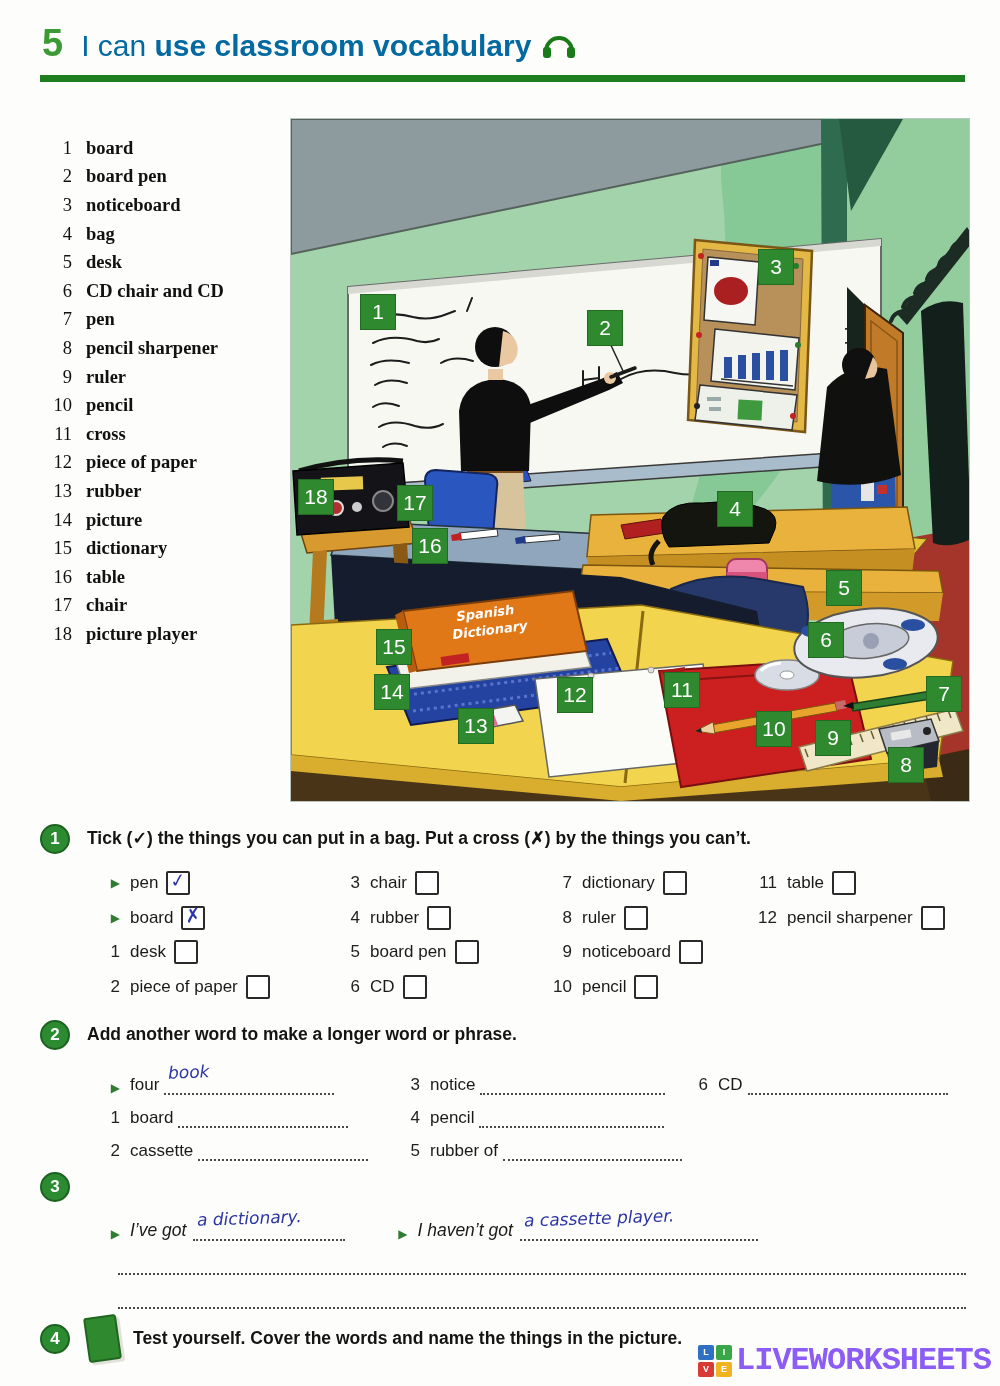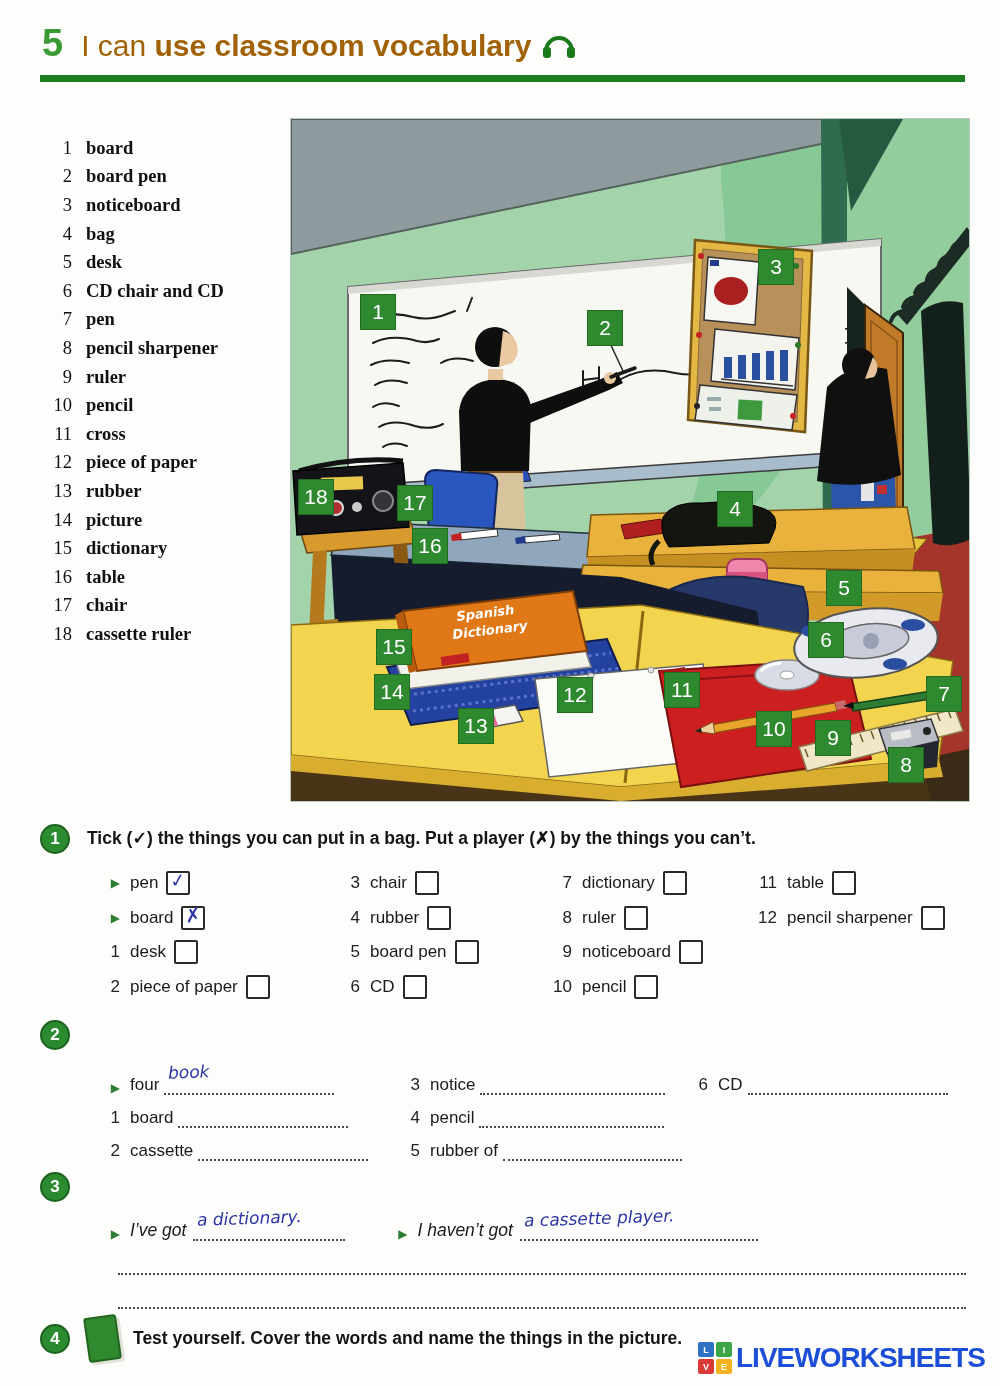--- a/index.html
+++ b/index.html
@@ -2,21 +2,21 @@
 <html><head>
 <meta charset="utf-8">
 <style>
   html,body{margin:0;padding:0;background:#ffffff;}
   .page{position:relative;width:1000px;height:1386px;background:#fdfdfb;overflow:hidden;
         font-family:"Liberation Sans",sans-serif;color:#1a1a1a;}
 
   
   .hdr{position:absolute;left:42px;top:22px;width:925px;display:flex;align-items:baseline;}
   .hdr-num{color:#3c9a35;font-weight:bold;font-size:38px;margin-right:18px;}
-  .hdr-title{font-size:30px;color:#a16207;}
+  .hdr-title{font-size:30px;color:#0369a1;}
   .hdr-title .emph{font-weight:bold;}
   .hp{margin-left:10px;transform:translateY(3px);}
   .hdr-rule{position:absolute;left:40px;top:75px;width:925px;height:7px;background:#1e7d1e;}
 
   
   .wordlist{position:absolute;left:40px;top:134px;font-family:"Liberation Serif",serif;font-size:18.5px;color:#111;}
   .wl-row{display:flex;align-items:center;height:28.6px;}
   .wl-num{width:32px;text-align:right;margin-right:14px;}
   .wl-word{font-weight:bold;}
 
@@ -68,21 +68,21 @@
 
   .ex4-row{display:flex;align-items:center;}
   .card{flex:none;width:29px;height:41px;background:#2f8a2f;border:2px solid #20661f;border-radius:3px;
         transform:rotate(-8deg);margin:0 14px 0 16px;box-shadow:3px 3px 0 #e2e2da;}
   .ex4-row .ex-inst{margin-left:0;padding-top:0;}
 
   
   .logo{position:absolute;left:698px;top:1342px;display:flex;align-items:center;}
   .lsq{display:grid;grid-template-columns:repeat(2,16px);grid-auto-rows:15px;gap:2px;margin-right:4px;}
   .lsq-cell{color:#fff;font-size:9px;font-weight:bold;display:flex;align-items:center;justify-content:center;border-radius:2px;}
-  .ltxt{font-size:28px;font-weight:bold;color:#1d4ed8;letter-spacing:-1px;}
+  .ltxt{font-size:32px;font-weight:bold;color:#8b5cf6;letter-spacing:-1px;font-family:Liberation Mono, monospace;}
 </style>
 </head>
 <body>
 
 <div class="page">
 
   <div class="hdr">
     <span class="hdr-num">5</span>
     <span class="hdr-title"><span>I can</span>&nbsp;<span class="emph">use classroom vocabulary</span></span>
     <span class="hp">
@@ -159,21 +159,21 @@
       <div class="wl-row">
         <span class="wl-num">16</span>
         <span class="wl-word">table</span>
       </div>
       <div class="wl-row">
         <span class="wl-num">17</span>
         <span class="wl-word">chair</span>
       </div>
       <div class="wl-row">
         <span class="wl-num">18</span>
-        <span class="wl-word">cassette ruler</span>
+        <span class="wl-word">picture player</span>
       </div>
     </div>
 
   <div class="scene">
     <svg width="678" height="682" viewBox="0 0 678 682">
 
       <g>
         <rect width="678" height="682" fill="#a3d3ab"></rect>
         <path d="M430,0 L545,0 L545,260 Q470,400 408,436 L390,420 Q450,240 430,60 Z" fill="#86c896"></path>
         <polygon points="0,0 650,0 0,135" fill="#8e9b9e" stroke="#55625c" stroke-width="2"></polygon>
@@ -424,21 +424,21 @@
         <div class="tag" style="left: 85px; top: 510px;">15</div>
         <div class="tag" style="left: 121px; top: 409px;">16</div>
         <div class="tag" style="left: 106px; top: 366px;">17</div>
         <div class="tag" style="left: 7px; top: 360px;">18</div>
       </div>
   </div>
 
   <div class="ex" style="top:824px">
     <div class="ex-head">
       <div class="ex-circle">1</div>
-      <div class="ex-inst">Tick (✓) the things you can put in a bag. Put a player (✗) by the things you can’t.</div>
+      <div class="ex-inst">Tick (✓) the things you can put in a bag. Put a cross (✗) by the things you can’t.</div>
     </div>
     <div class="ex1-grid">
         <div class="col c0">
           <div class="item">
             <span class="pfx tri">▶</span>
             <span class="lbl">pen</span>
             <span class="cbx">
               <span class="mark">✓</span>
             </span>
           </div>
@@ -515,20 +515,21 @@
             <span class="lbl">pencil sharpener</span>
             <span class="cbx"></span>
           </div>
         </div>
       </div>
   </div>
 
   <div class="ex" style="top:1020px">
     <div class="ex-head">
       <div class="ex-circle">2</div>
+      <div class="ex-inst">Add another word to make a longer word or phrase.</div>
     </div>
     <div class="ex2-grid">
         <div class="col c0">
           <div class="item">
             <span class="pfx tri">▶</span>
             <span class="lbl">four</span>
             <span class="wline">
               <span class="hand">book</span>
             </span>
           </div>

